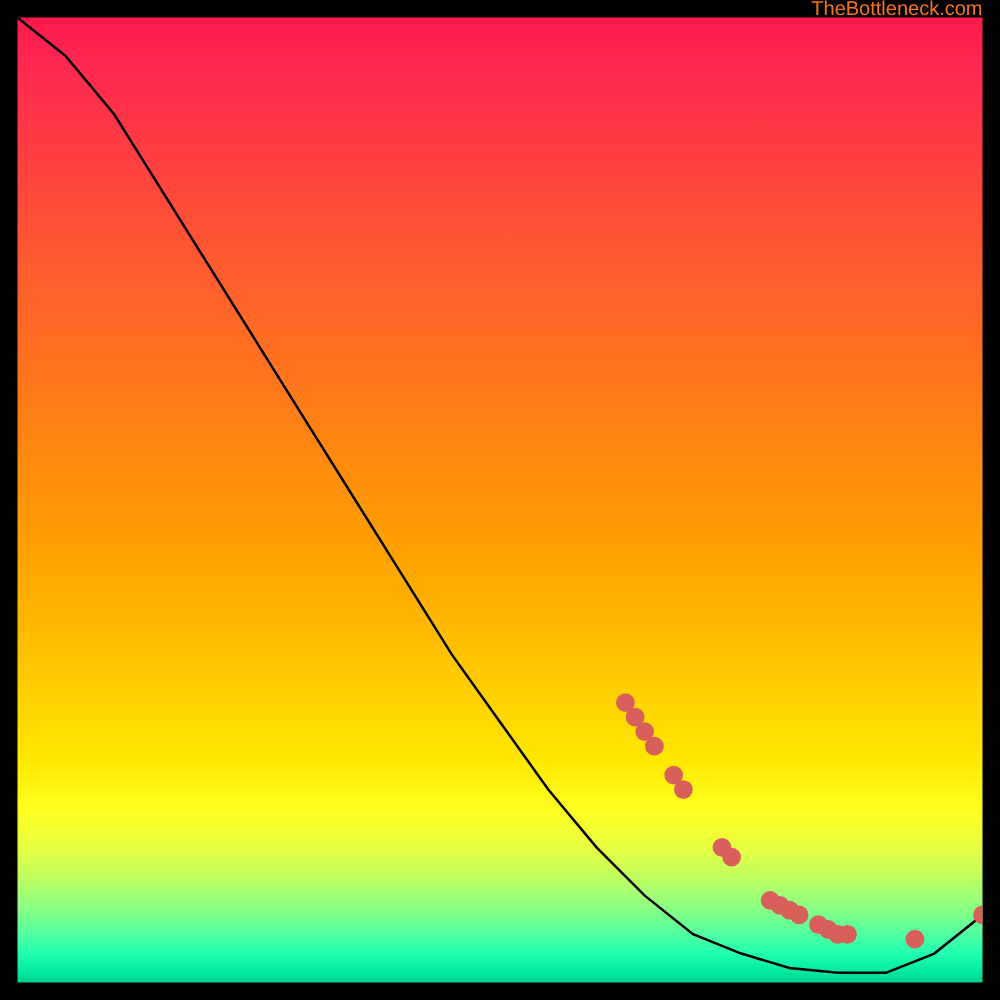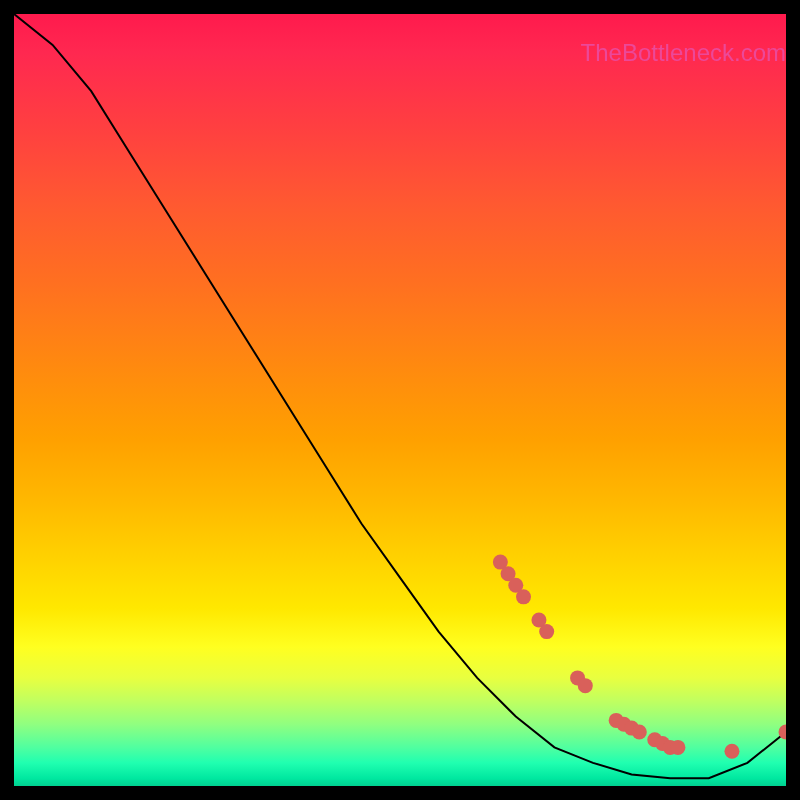--- a/index.html
+++ b/index.html
@@ -50,25 +50,24 @@
       position: absolute;
       top: 0;
       left: 0;
       width: 100%;
       height: 100%;
     }
     .watermark {
       position: absolute;
       top: -1px;
       right: 14px;
-      color: #ec4899;
-      font-size: 24px;
+      color: #f97316;
+      font-size: 16px;
       font-weight: normal;
       z-index: 10;
-      margin-top: 40px;
     }
     .data-point {
       fill: #d9605a;
       stroke: none;
     }
   </style>
 </head>
 <body>
 
 <div class="watermark">TheBottleneck.com</div>

